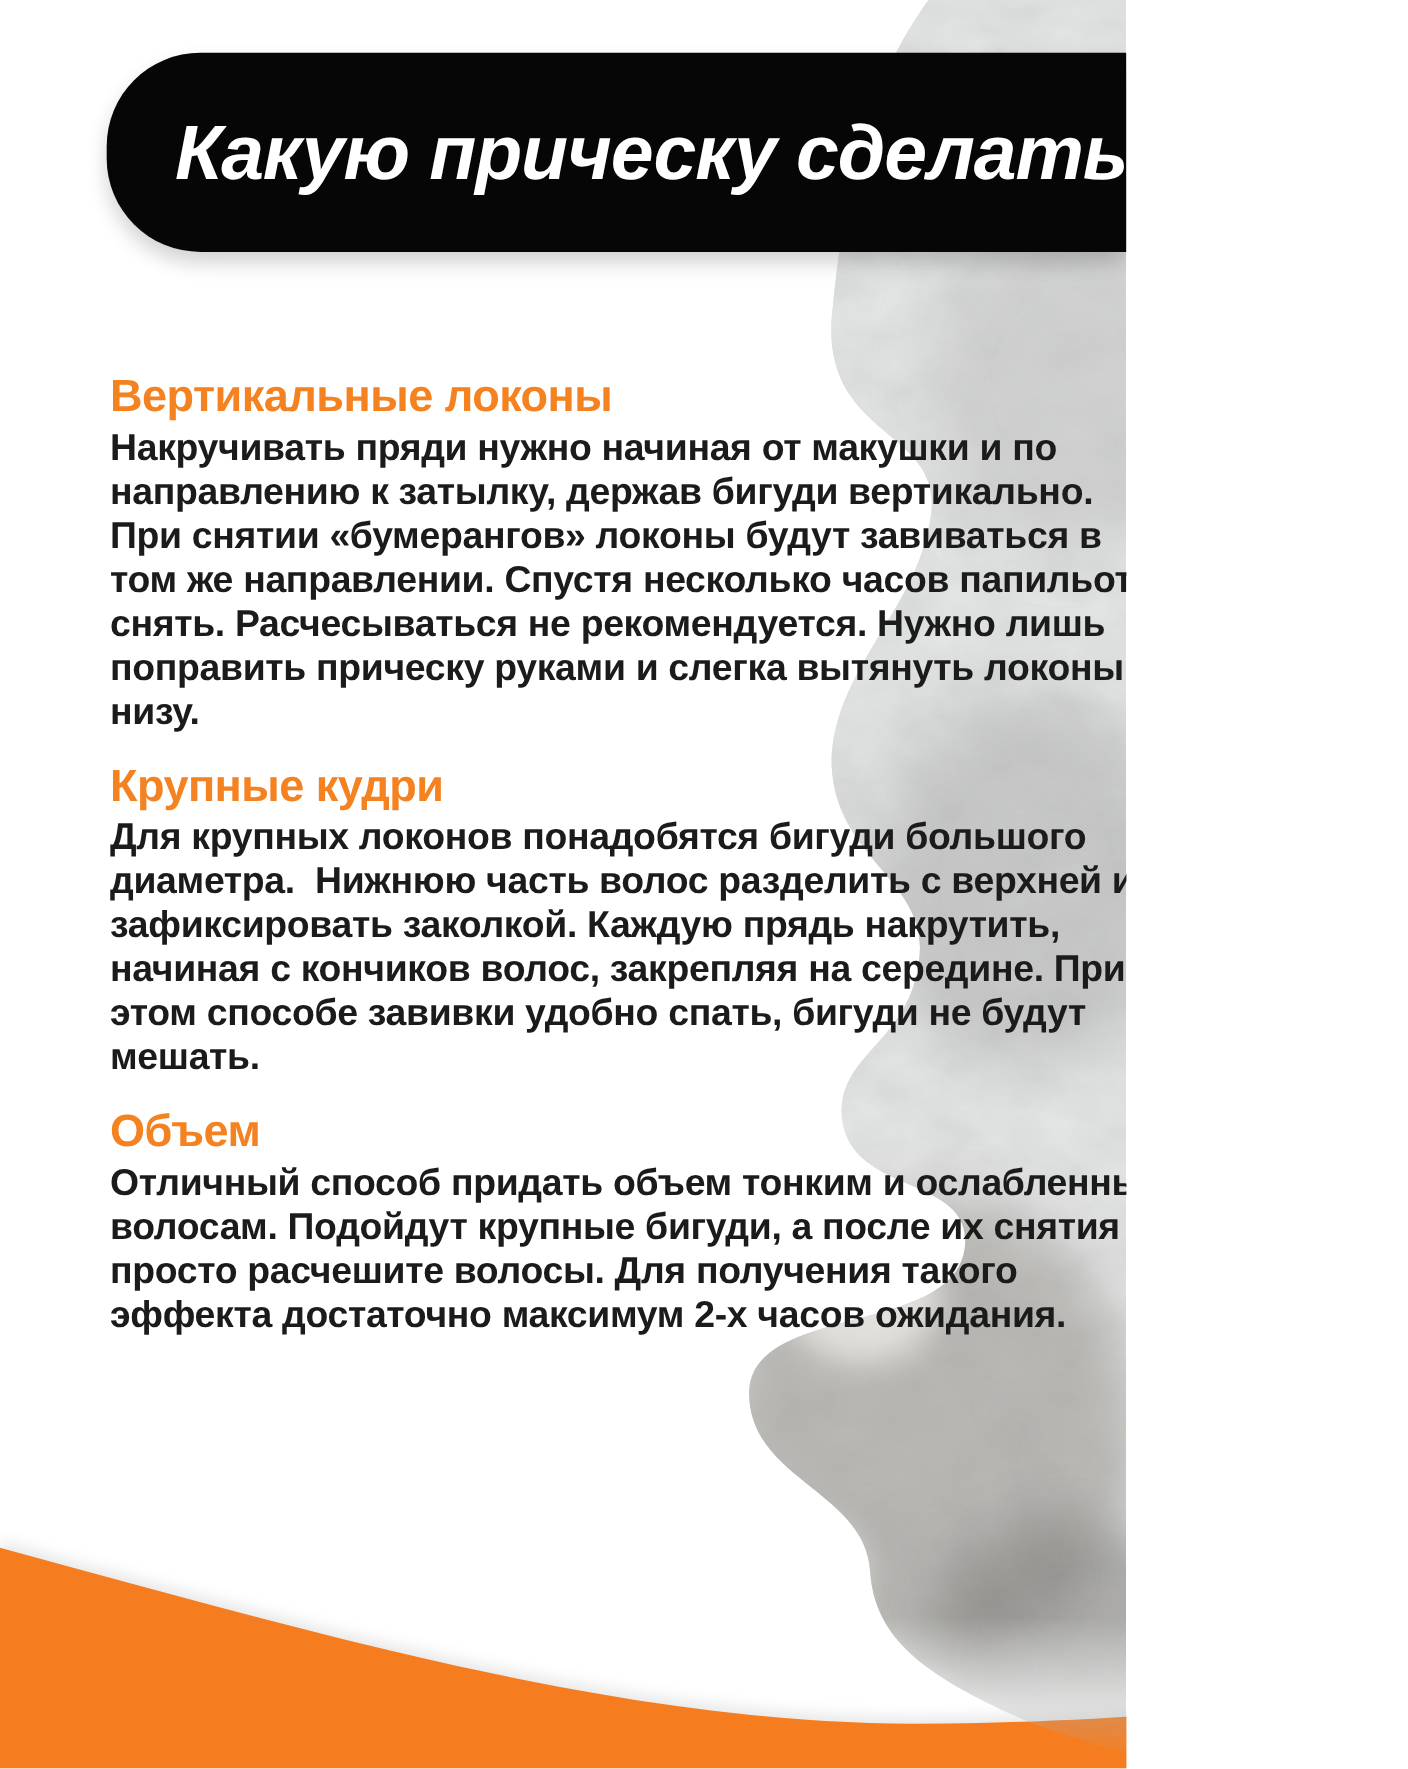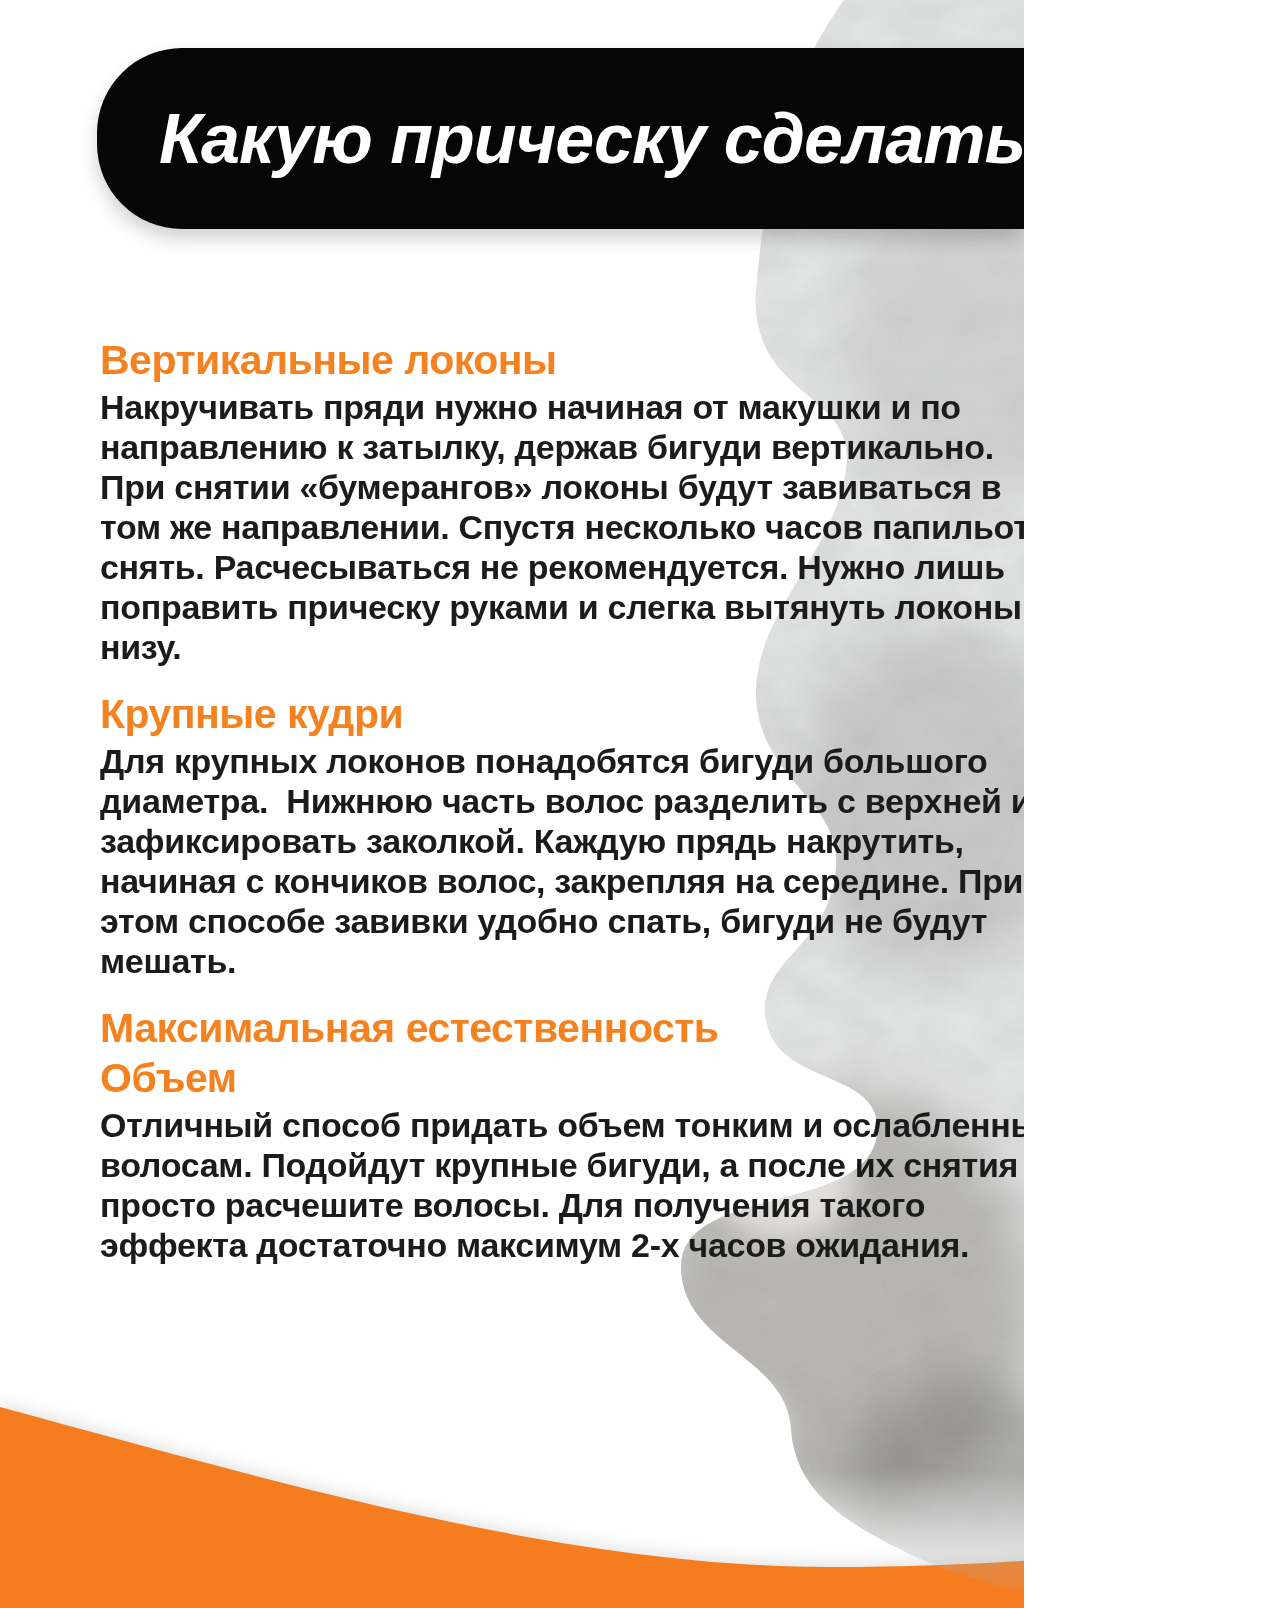--- a/index.html
+++ b/index.html
@@ -136,21 +136,20 @@
     <section class="sec">
       <h2>Крупные кудри</h2>
       <p>Для крупных локонов понадобятся бигуди большого
 диаметра.  Нижнюю часть волос разделить с верхней и
 зафиксировать заколкой. Каждую прядь накрутить,
 начиная с кончиков волос, закрепляя на середине. При
 этом способе завивки удобно спать, бигуди не будут
 мешать.</p>
     </section>
     <section class="sec">
-      <h2>Максимальная естественность</h2>
     </section>
     <section class="sec">
       <h2>Объем</h2>
       <p>Отличный способ придать объем тонким и ослабленным
 волосам. Подойдут крупные бигуди, а после их снятия
 просто расчешите волосы. Для получения такого
 эффекта достаточно максимум 2-х часов ожидания.</p>
     </section>
   </main>
 

